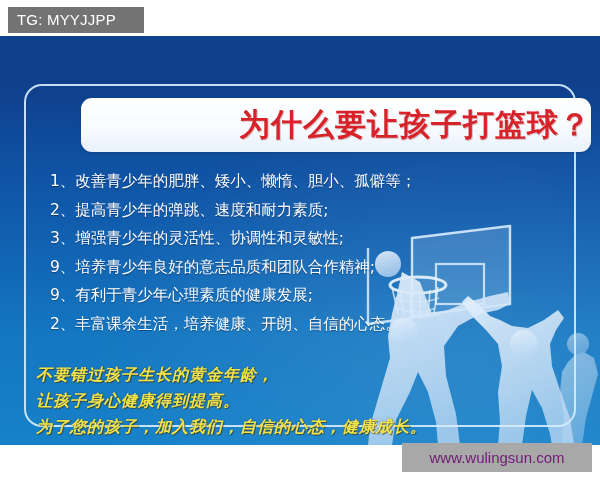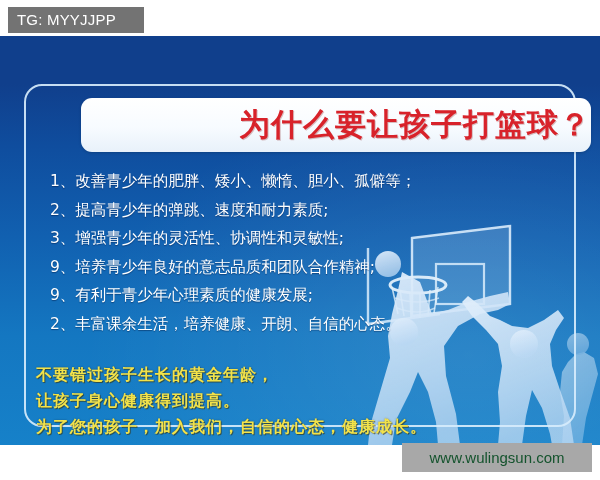--- a/index.html
+++ b/index.html
@@ -141,37 +141,38 @@
     left: 36px;
     top: 326px;
     width: 440px;
     z-index: 18;
   }
   .closing-line {
     font-size: 16px;
     line-height: 26px;
     color: #f2e24a;
     font-weight: bold;
+    font-style: italic;
     white-space: nowrap;
     letter-spacing: 1px;
     text-shadow:
       1px 1px 0 rgba(60,50,0,0.55),
       0 0 2px rgba(0,0,0,0.35);
     font-family: "DejaVu Sans", "Liberation Sans", sans-serif;
   }
 
   
   .site-watermark {
     position: absolute;
     right: 8px;
     bottom: 8px;
     width: 190px;
     height: 29px;
     background: #a8a8a8;
-    color: #14532d;
+    color: #701a75;
     font-size: 15px;
     line-height: 29px;
     text-align: center;
     z-index: 40;
     white-space: nowrap;
   }
 </style>
 </head>
 <body>
 

